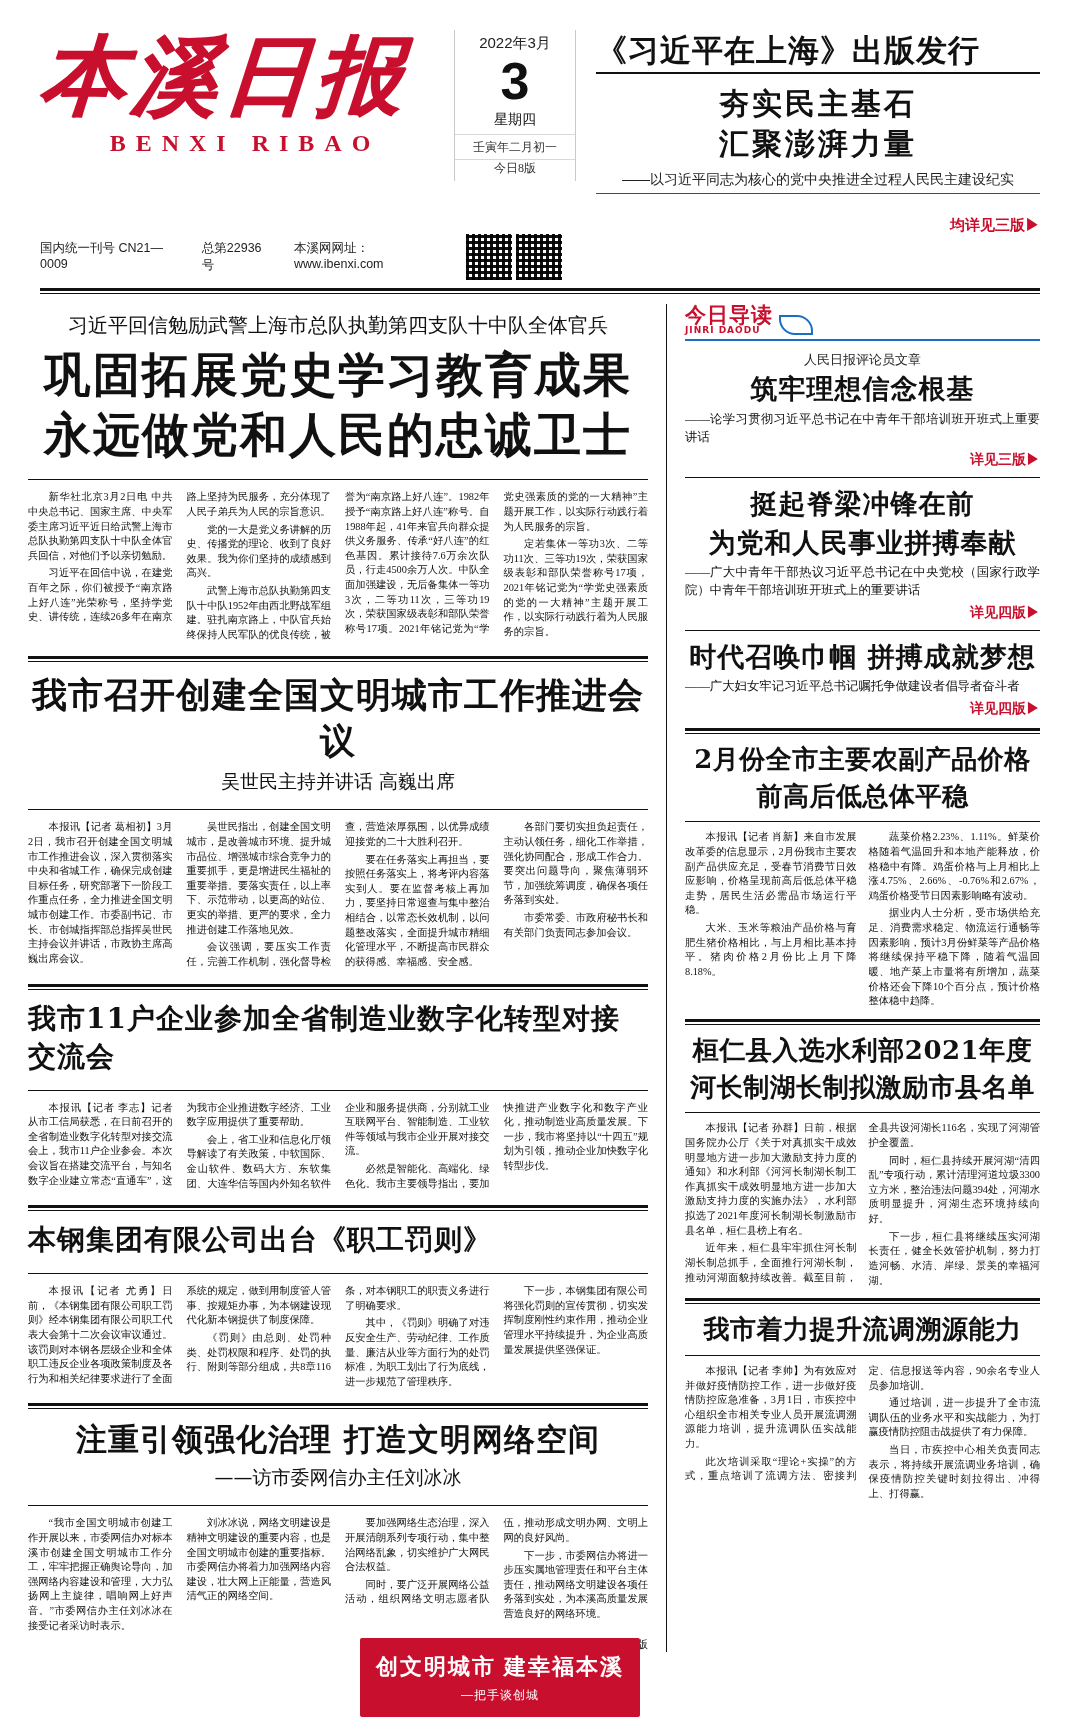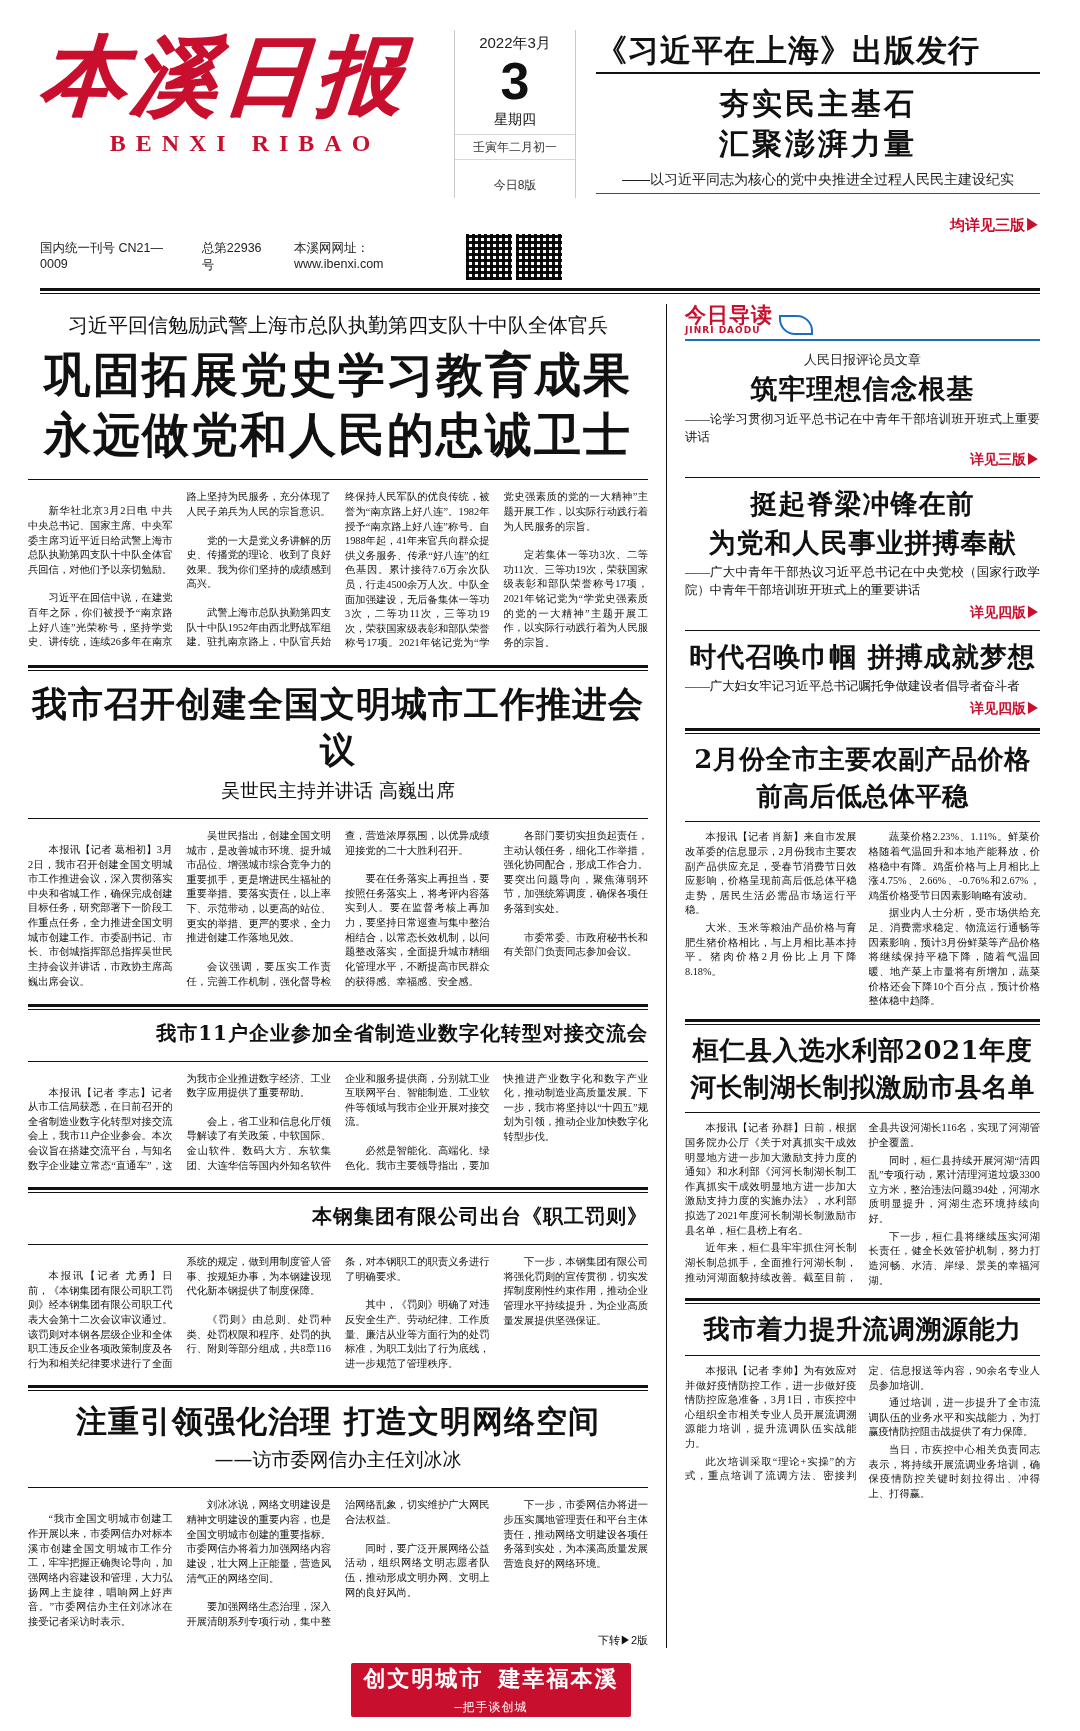--- a/index.html
+++ b/index.html
@@ -50,21 +50,21 @@
     border-right:1px solid #c9c9c9;
     margin:0 14px;
     text-align:center;
     padding:4px 0;
     font-family:"Liberation Sans", sans-serif;
   }
   .date-ym{font-size:15px;color:#222;margin-bottom:2px;}
   .date-d{font-size:52px;font-weight:bold;line-height:1;color:#111;}
   .date-w{font-size:14px;margin-top:4px;}
   .date-lunar{font-size:12px;margin-top:5px;color:#333;border-top:1px solid #d8d8d8;padding-top:4px;}
-  .date-pages{font-size:12px;margin-top:3px;color:#333;border-top:1px solid #d8d8d8;padding-top:17px;}
+  .date-pages{font-size:12px;margin-top:3px;color:#333;border-top:1px solid #d8d8d8;padding-top:0;font-family:Liberation Serif, serif;}
 
   .head-right{flex:1;padding-left:6px;}
   .hr-top{
     font-family:"DejaVu Sans", sans-serif;
     font-weight:bold;
     font-size:31px;
     letter-spacing:1px;
     border-bottom:2px solid #111;
     margin-bottom:10px;
   }
@@ -131,40 +131,40 @@
     font-weight:bold;
     font-size:47px;
     line-height:1.28;
     letter-spacing:2px;
   }
   .rule-thin{border:0;border-top:1px solid #111;margin:14px 0 10px 0;}
   .rule-dbl{border:0;border-top:3px solid #111;margin:14px 0 2px 0;}
   .rule-dbl2{border:0;border-top:1px solid #111;margin:0 0 10px 0;}
 
   .cols4{column-count:4;column-gap:14px;font-size:10.3px;line-height:1.42;text-align:justify;}
-  .cols4 p,.cols3 p,.cols2 p{margin:14px 0 3px 0;text-indent:2em;}
+  .cols4 p,.cols3 p,.cols2 p{margin:0 0 3px 0;text-indent:2em;}
 
   .h2{
     text-align:center;
     font-family:"DejaVu Serif", serif;
     font-weight:bold;
     font-size:35px;
     letter-spacing:1px;
     line-height:1.3;
     margin:10px 0 6px 0;
   }
   .h2-sub{
     text-align:center;font-size:19px;margin:4px 0 12px 0;
     font-family:"DejaVu Sans", sans-serif;
   }
   .h2-small{
-    text-align:right;
+    text-align:left;
     font-family:"DejaVu Serif", serif;
     font-weight:bold;
-    font-size:20px;
+    font-size:28px;
     letter-spacing:1px;
     margin:8px 0 10px 0;
   }
   .h2-interview{
     text-align:center;
     font-family:"DejaVu Sans", sans-serif;
     font-weight:bold;
     font-size:31px;
     letter-spacing:1px;
     margin:8px 0 2px 0;
@@ -207,24 +207,24 @@
     font-size:26px;
     line-height:1.34;
     letter-spacing:0.5px;
     margin:6px 0 8px 0;
   }
   .r-cols2{column-count:2;column-gap:12px;font-size:10.3px;line-height:1.42;text-align:justify;}
   .r-cols2 p{margin:0 0 3px 0;text-indent:2em;}
 
   
   .banner{
-    position:absolute;left:351px;bottom:14px;width:280px;height:54px;
+    position:absolute;left:360px;bottom:14px;width:280px;height:79px;
     background:#c8102e;color:#fff;border-radius:2px;
     display:flex;flex-direction:column;align-items:center;justify-content:center;
-    font-family:Liberation Mono, monospace;
+    font-family:Liberation Sans, sans-serif;
   }
   .banner-l1{font-size:22px;font-weight:bold;letter-spacing:2px;}
   .banner-l2{font-size:12px;margin-top:5px;letter-spacing:1px;}
   .jump{font-size:11px;text-align:right;margin-top:4px;font-family:"Liberation Sans",sans-serif;}
 </style>
 </head>
 <body>
 
 <div class="page">
 

